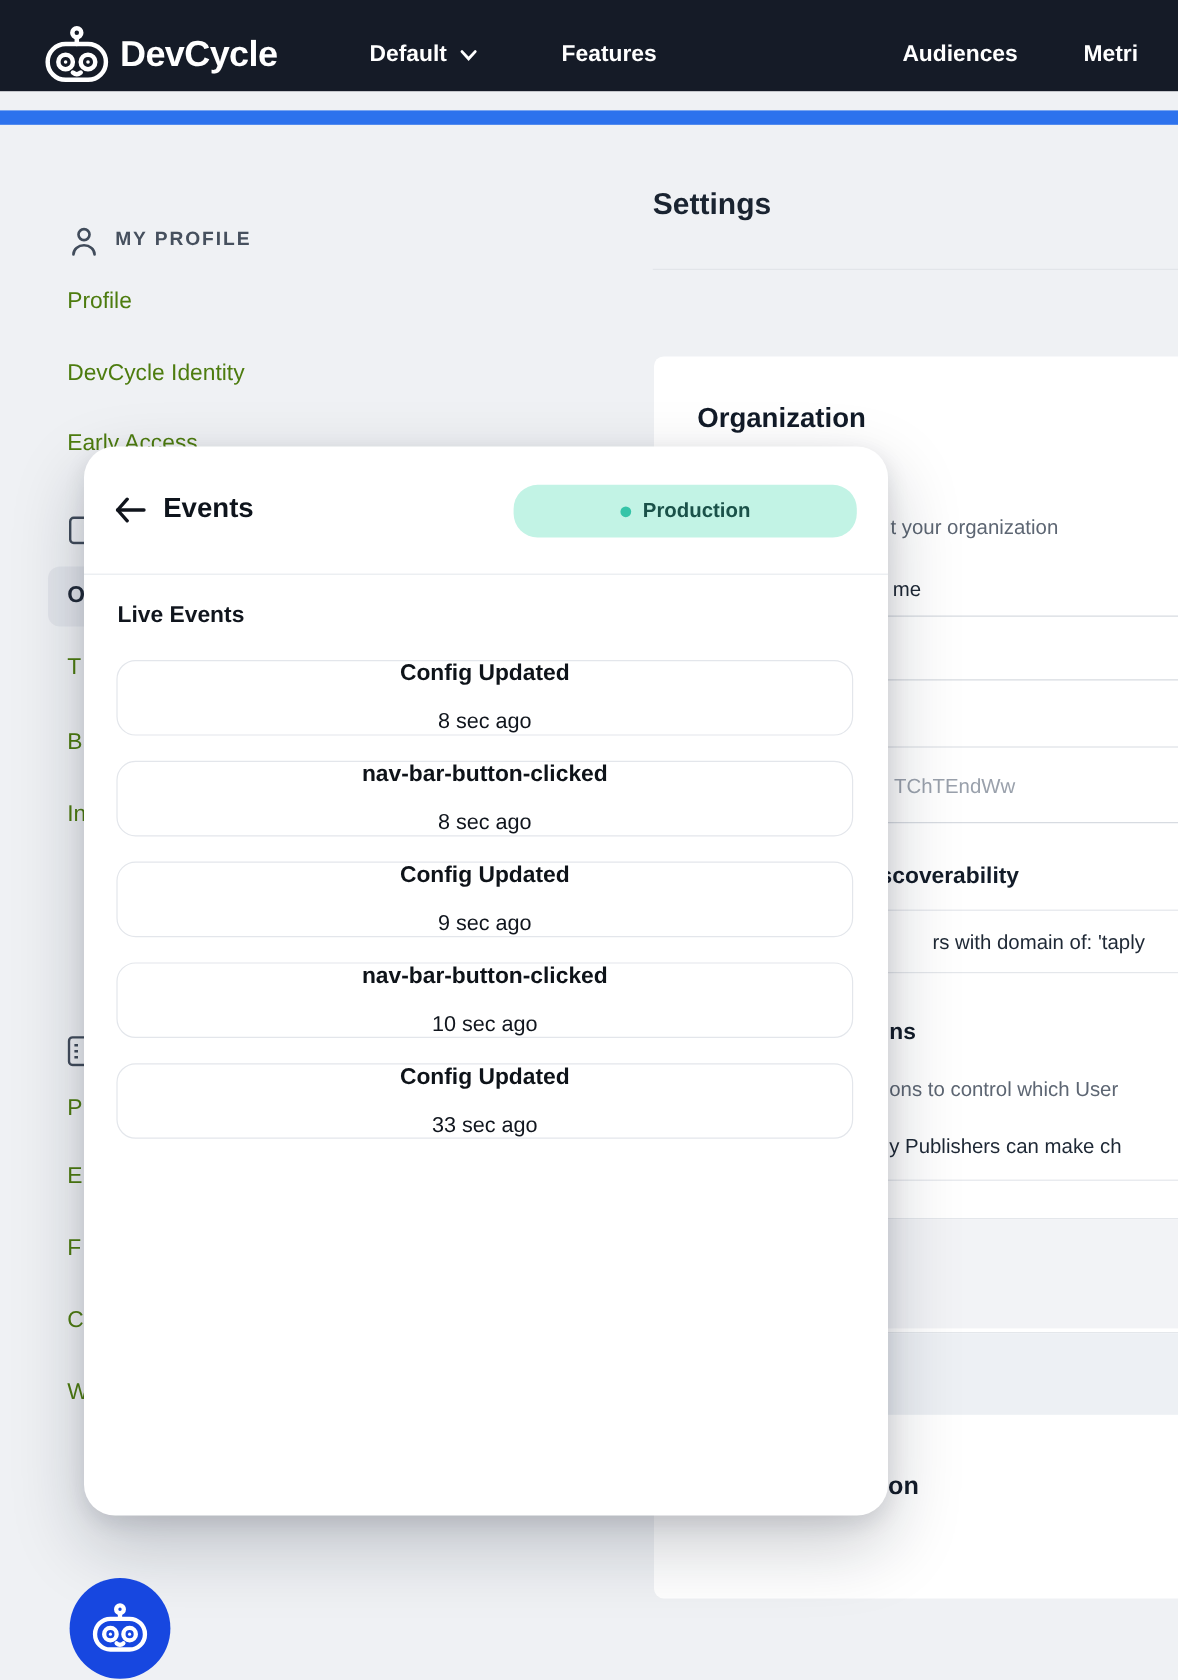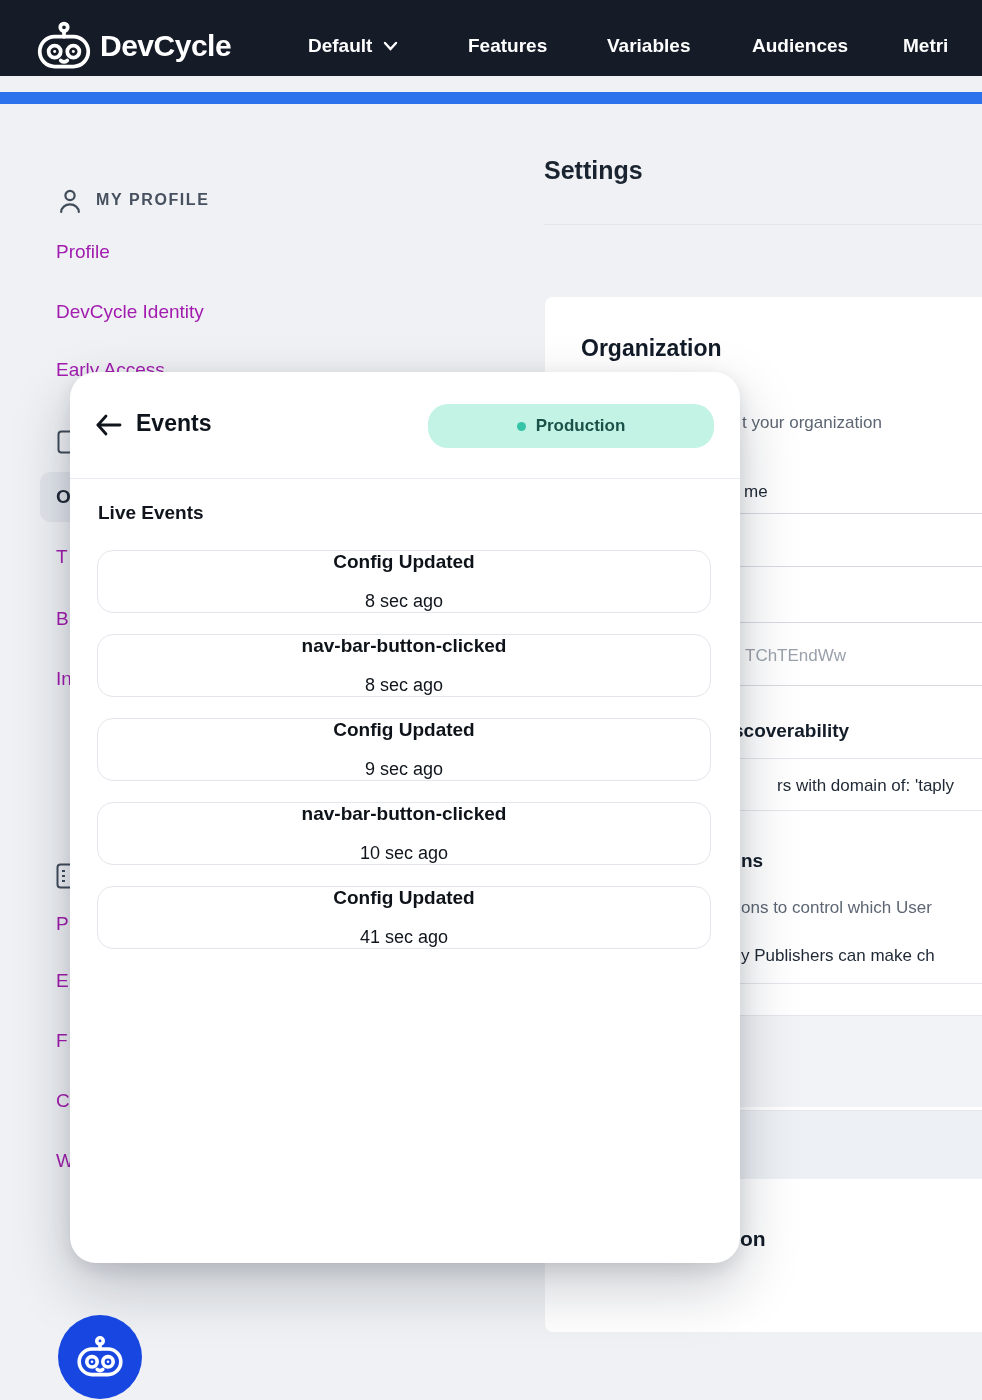--- a/index.html
+++ b/index.html
@@ -15,21 +15,21 @@
   .accent-bar { position:absolute; left:0; top:92px; width:982px; height:12px; background:#2d72ed; z-index:20; }
   .brand { position:absolute; left:36px; top:0; height:92px; display:flex; align-items:center; gap:8px; }
   .brand-text { color:#fff; font-size:30px; font-weight:800; letter-spacing:-0.5px; }
   .project-select { position:absolute; left:308px; top:0; height:92px; display:flex; align-items:center; gap:11px; color:#fff; font-size:19px; font-weight:600; cursor:pointer; }
   .nav-link { position:absolute; top:0; height:92px; display:flex; align-items:center; color:#fff; font-size:19px; font-weight:600; cursor:pointer; }
   .nl1{left:468px;} .nl2{left:607px;} .nl3{left:752px;} .nl4{left:903px;}
 
   
   .side-head { position:absolute; left:96px; top:191px; font-size:16px; font-weight:700; letter-spacing:1.6px; color:#46505e; }
   .person-ic { position:absolute; left:58px; top:188px; }
-  .side-item { position:absolute; left:56px; font-size:19px; color:#a21caf; white-space:nowrap; cursor:pointer; }
+  .side-item { position:absolute; left:56px; font-size:19px; color:#4d7c0f; white-space:nowrap; cursor:pointer; }
   .active-pill { position:absolute; left:40px; top:472px; width:58px; height:50px; border-radius:10px; background:#e2e5eb; }
   .doc-ic { position:absolute; left:57px; top:430px; }
   .clip-ic { position:absolute; left:56px; top:862px; }
 
   
   .page-title { position:absolute; left:544px; top:156px; font-size:25px; font-weight:600; color:#1a2431; }
   .title-divider { position:absolute; left:544px; top:224px; width:438px; height:1px; background:#e2e5e9; }
   .org-card { position:absolute; left:545px; top:297px; width:450px; height:1035px; background:#ffffff; border-radius:8px 0 0 8px; z-index:1; }
   .card-title { position:absolute; left:36px; top:38px; font-size:23px; font-weight:700; color:#121b28; }
   .frag-gray { color:#5d6673; font-size:17px; position:absolute; white-space:nowrap; }
@@ -60,21 +60,21 @@
          display:flex; align-items:center; justify-content:center; z-index:20; cursor:pointer; }
 </style>
 </head>
 <body>
 
 <div class="page-title">Settings</div>
 <div class="title-divider"></div>
 
 <div class="org-card">
   <div class="card-title">Organization</div>
-  <div class="frag-gray" style="left:197px; top:116px;">t your organization</div>
+  <div class="frag-gray" style="left:197px; top:133px;">t your organization</div>
   <div class="frag-dark" style="left:199px; top:185px;">me</div>
   <div class="inputbox" style="top:216px; height:54px;"></div>
   <div class="inputbox" style="top:325px; height:64px;">
     <span class="frag-gray" style="left:163px; top:23px; color:#9aa1ac;">TChTEndWw</span>
   </div>
   <div class="frag-head" style="left:188px; top:423px; font-size:19px;">scoverability</div>
   <div class="card-hr" style="top:461px;"></div>
   <div class="frag-dark" style="left:196px; top:479px;padding-left:36px;">rs with domain of: 'taply</div>
   <div class="card-hr" style="top:513px;"></div>
   <div class="frag-head" style="left:196px; top:553px; font-size:19px;">ns</div>
@@ -150,21 +150,21 @@
   <div class="event-card" style="top:346px;">
     <span class="event-name">Config Updated</span>
     <span class="event-time">9 sec ago</span>
   </div>
   <div class="event-card" style="top:430px;">
     <span class="event-name">nav-bar-button-clicked</span>
     <span class="event-time">10 sec ago</span>
   </div>
   <div class="event-card" style="top:514px;">
     <span class="event-name">Config Updated</span>
-    <span class="event-time">41 sec ago</span>
+    <span class="event-time">33 sec ago</span>
   </div>
 </div>
 
 <div class="navbar">
   <div class="brand">
     <svg width="56" height="54" viewBox="0 0 60 54" fill="none" stroke="#ffffff" stroke-width="4" stroke-linecap="round">
       <circle cx="30" cy="7" r="4"></circle>
       <line x1="30" y1="11" x2="30" y2="17"></line>
       <rect x="4" y="17" width="52" height="32" rx="16"></rect>
       <circle cx="20" cy="33" r="6.5"></circle>
@@ -175,21 +175,20 @@
     </svg>
     <span class="brand-text">DevCycle</span>
   </div>
   <div class="project-select">
     <span>Default</span>
     <svg width="15" height="10" viewBox="0 0 15 10" fill="none" stroke="#ffffff" stroke-width="2.4" stroke-linecap="round">
       <polyline points="2,2 7.5,8 13,2"></polyline>
     </svg>
   </div>
   <div class="nav-link nl1">Features</div>
-  <div class="nav-link nl2">Variables</div>
   <div class="nav-link nl3">Audiences</div>
   <div class="nav-link nl4">Metri</div>
 </div>
 <div class="accent-bar"></div>
 
 <div class="fab">
   <svg width="48" height="46" viewBox="0 0 60 54" fill="none" stroke="#ffffff" stroke-width="4.5" stroke-linecap="round">
     <circle cx="30" cy="7" r="4"></circle>
     <line x1="30" y1="11" x2="30" y2="17"></line>
     <rect x="4" y="17" width="52" height="32" rx="16"></rect>

